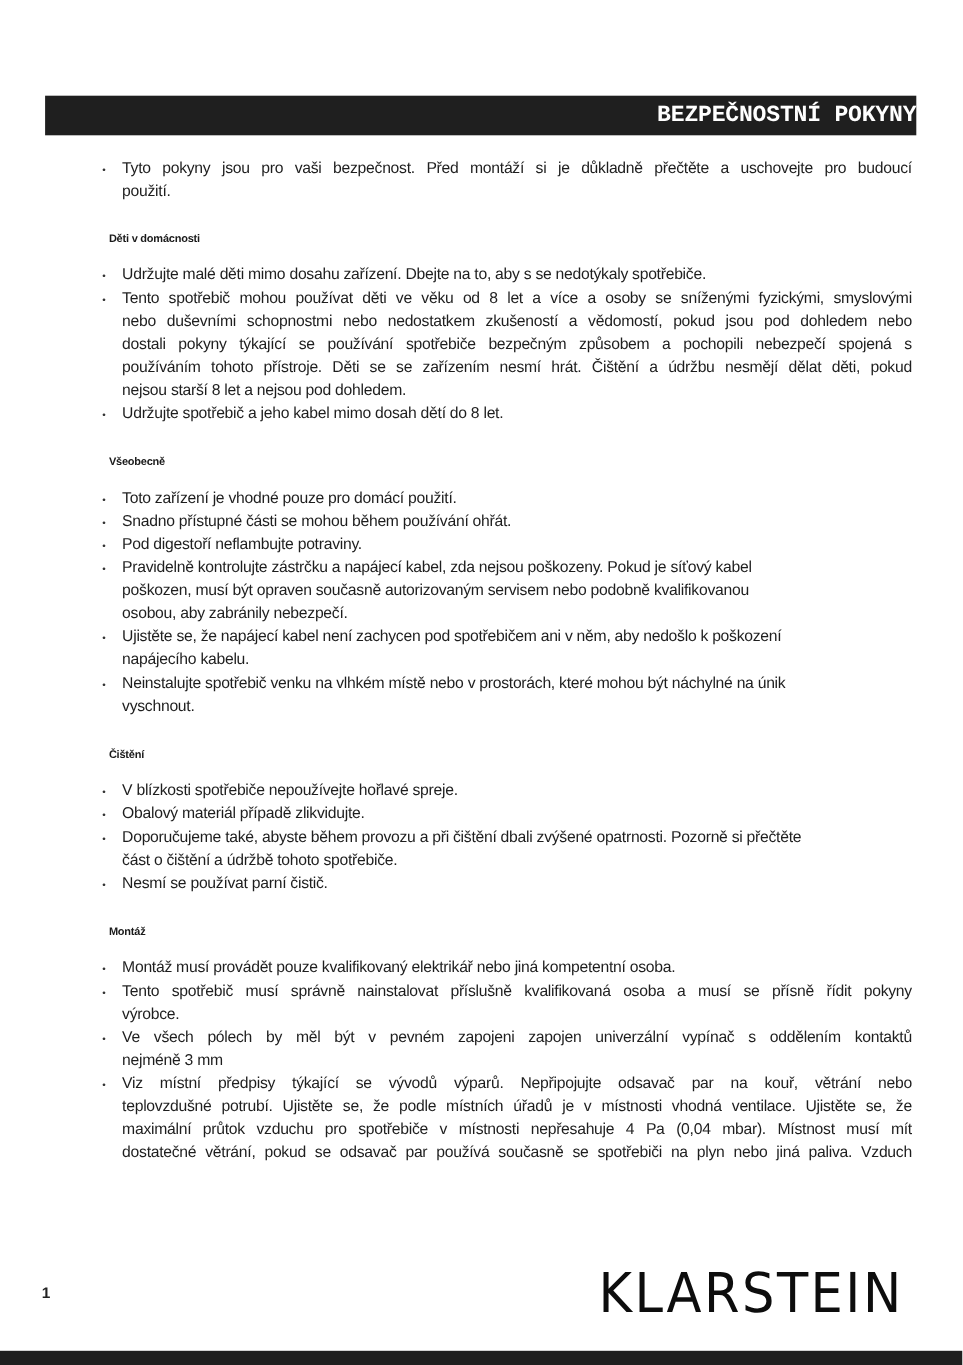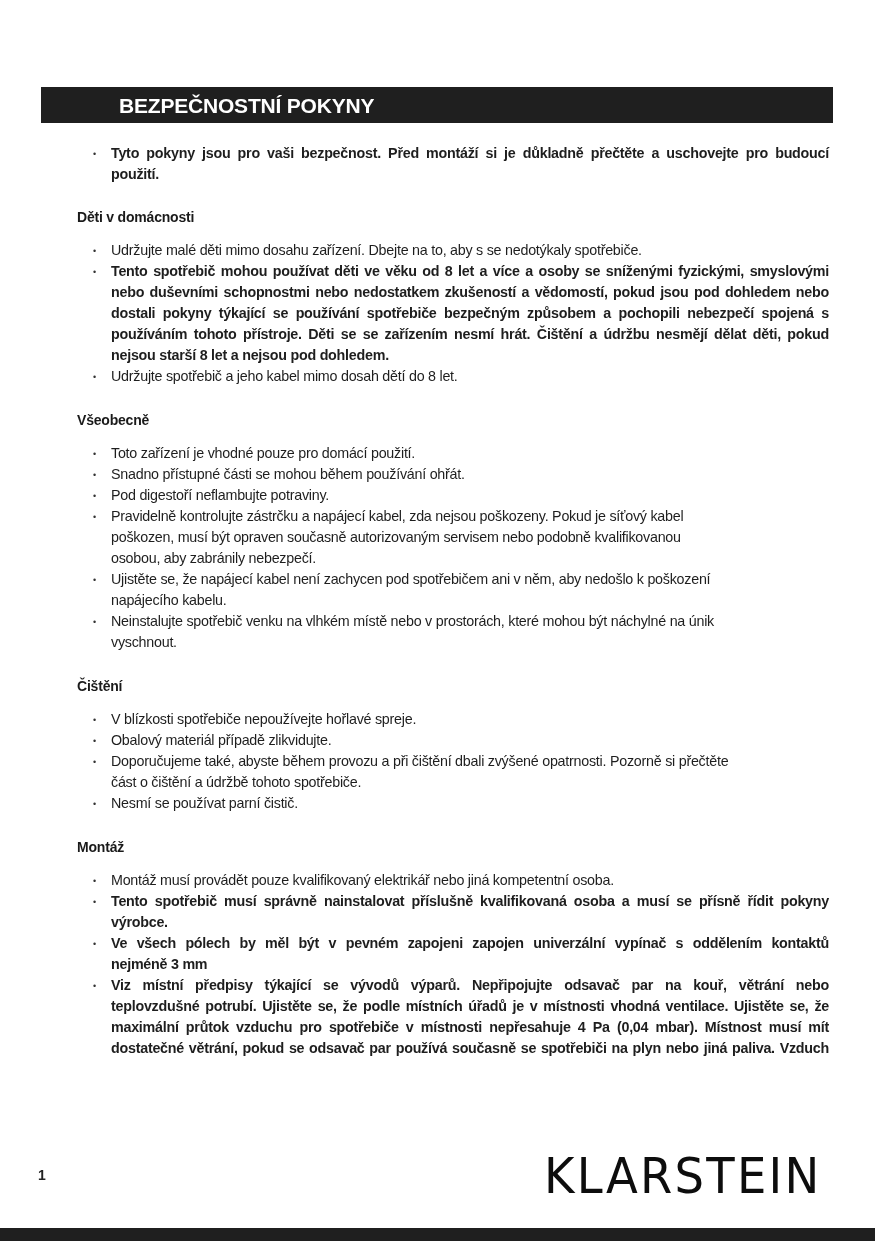--- a/index.html
+++ b/index.html
@@ -1,30 +1,30 @@
 <!DOCTYPE html>
 <html><head>
 <meta charset="utf-8">
 <style>
   html, body { margin: 0; padding: 0; background: #ffffff; }
   body { width: 875px; height: 1241px; position: relative; overflow: hidden;
          font-family: "Liberation Sans", sans-serif; color: #1e1e1e; }
   .header-bar { position: absolute; left: 41px; top: 87px; width: 792px; height: 36px;
                 background: #1f1f1f; }
   .header-title { position: absolute; left: 0; right: 0; top: 0; height: 36px; line-height: 38px;
-                  text-align: left; color: #ffffff; font-weight: bold; font-size: 21px;
-                  letter-spacing: -0.2px; padding-left: 78px; box-sizing: border-box; }
+                  text-align: right; color: #ffffff; font-weight: bold; font-size: 21px;
+                  letter-spacing: -0.2px; padding-left: 78px; box-sizing: border-box; font-family: Liberation Mono, monospace; }
   .content { position: absolute; left: 77px; top: 143px; width: 752px; }
   .para { position: relative; font-size: 14.3px; line-height: 21px; letter-spacing: -0.25px; }
   .para.bullet { padding-left: 34px; }
   .bullet-dot { position: absolute; left: 16px; top: 0; font-size: 9px; line-height: 22px; color: #333; }
   .line { display: block; white-space: nowrap; }
-  .justify .line { text-align: justify; text-align-last: justify; white-space: normal; font-weight: bold; }
+  .justify .line { text-align: justify; text-align-last: justify; white-space: normal; }
   .justify .line.last { text-align-last: left; }
-  .heading { font-size: 14px; font-weight: bold; line-height: 21px; letter-spacing: -0.2px; color: #1a1a1a; }
+  .heading { font-size: 10px; font-weight: bold; line-height: 21px; letter-spacing: -0.2px; color: #1a1a1a; margin-left: 22px; }
   .intro { margin-bottom: 22px; }
   .sec-head { margin-bottom: 12px; }
   .sec-end { margin-bottom: 23px; }
   .page-number { position: absolute; left: 38px; top: 1167px; font-size: 14px; font-weight: bold; color: #222; }
   .brand-logo { position: absolute; left: 544px; top: 1150px; width: 290px; height: 52px;
                 font-size: 50px; line-height: 52px; letter-spacing: 2.4px; color: #0d0d0d;
                 font-family: "DejaVu Sans", sans-serif; font-weight: normal;
                 transform: scaleX(0.93); transform-origin: left top; }
   .footer-bar { position: absolute; left: 0; top: 1228px; width: 875px; height: 13px; background: #1f1f1f; }
 </style>

